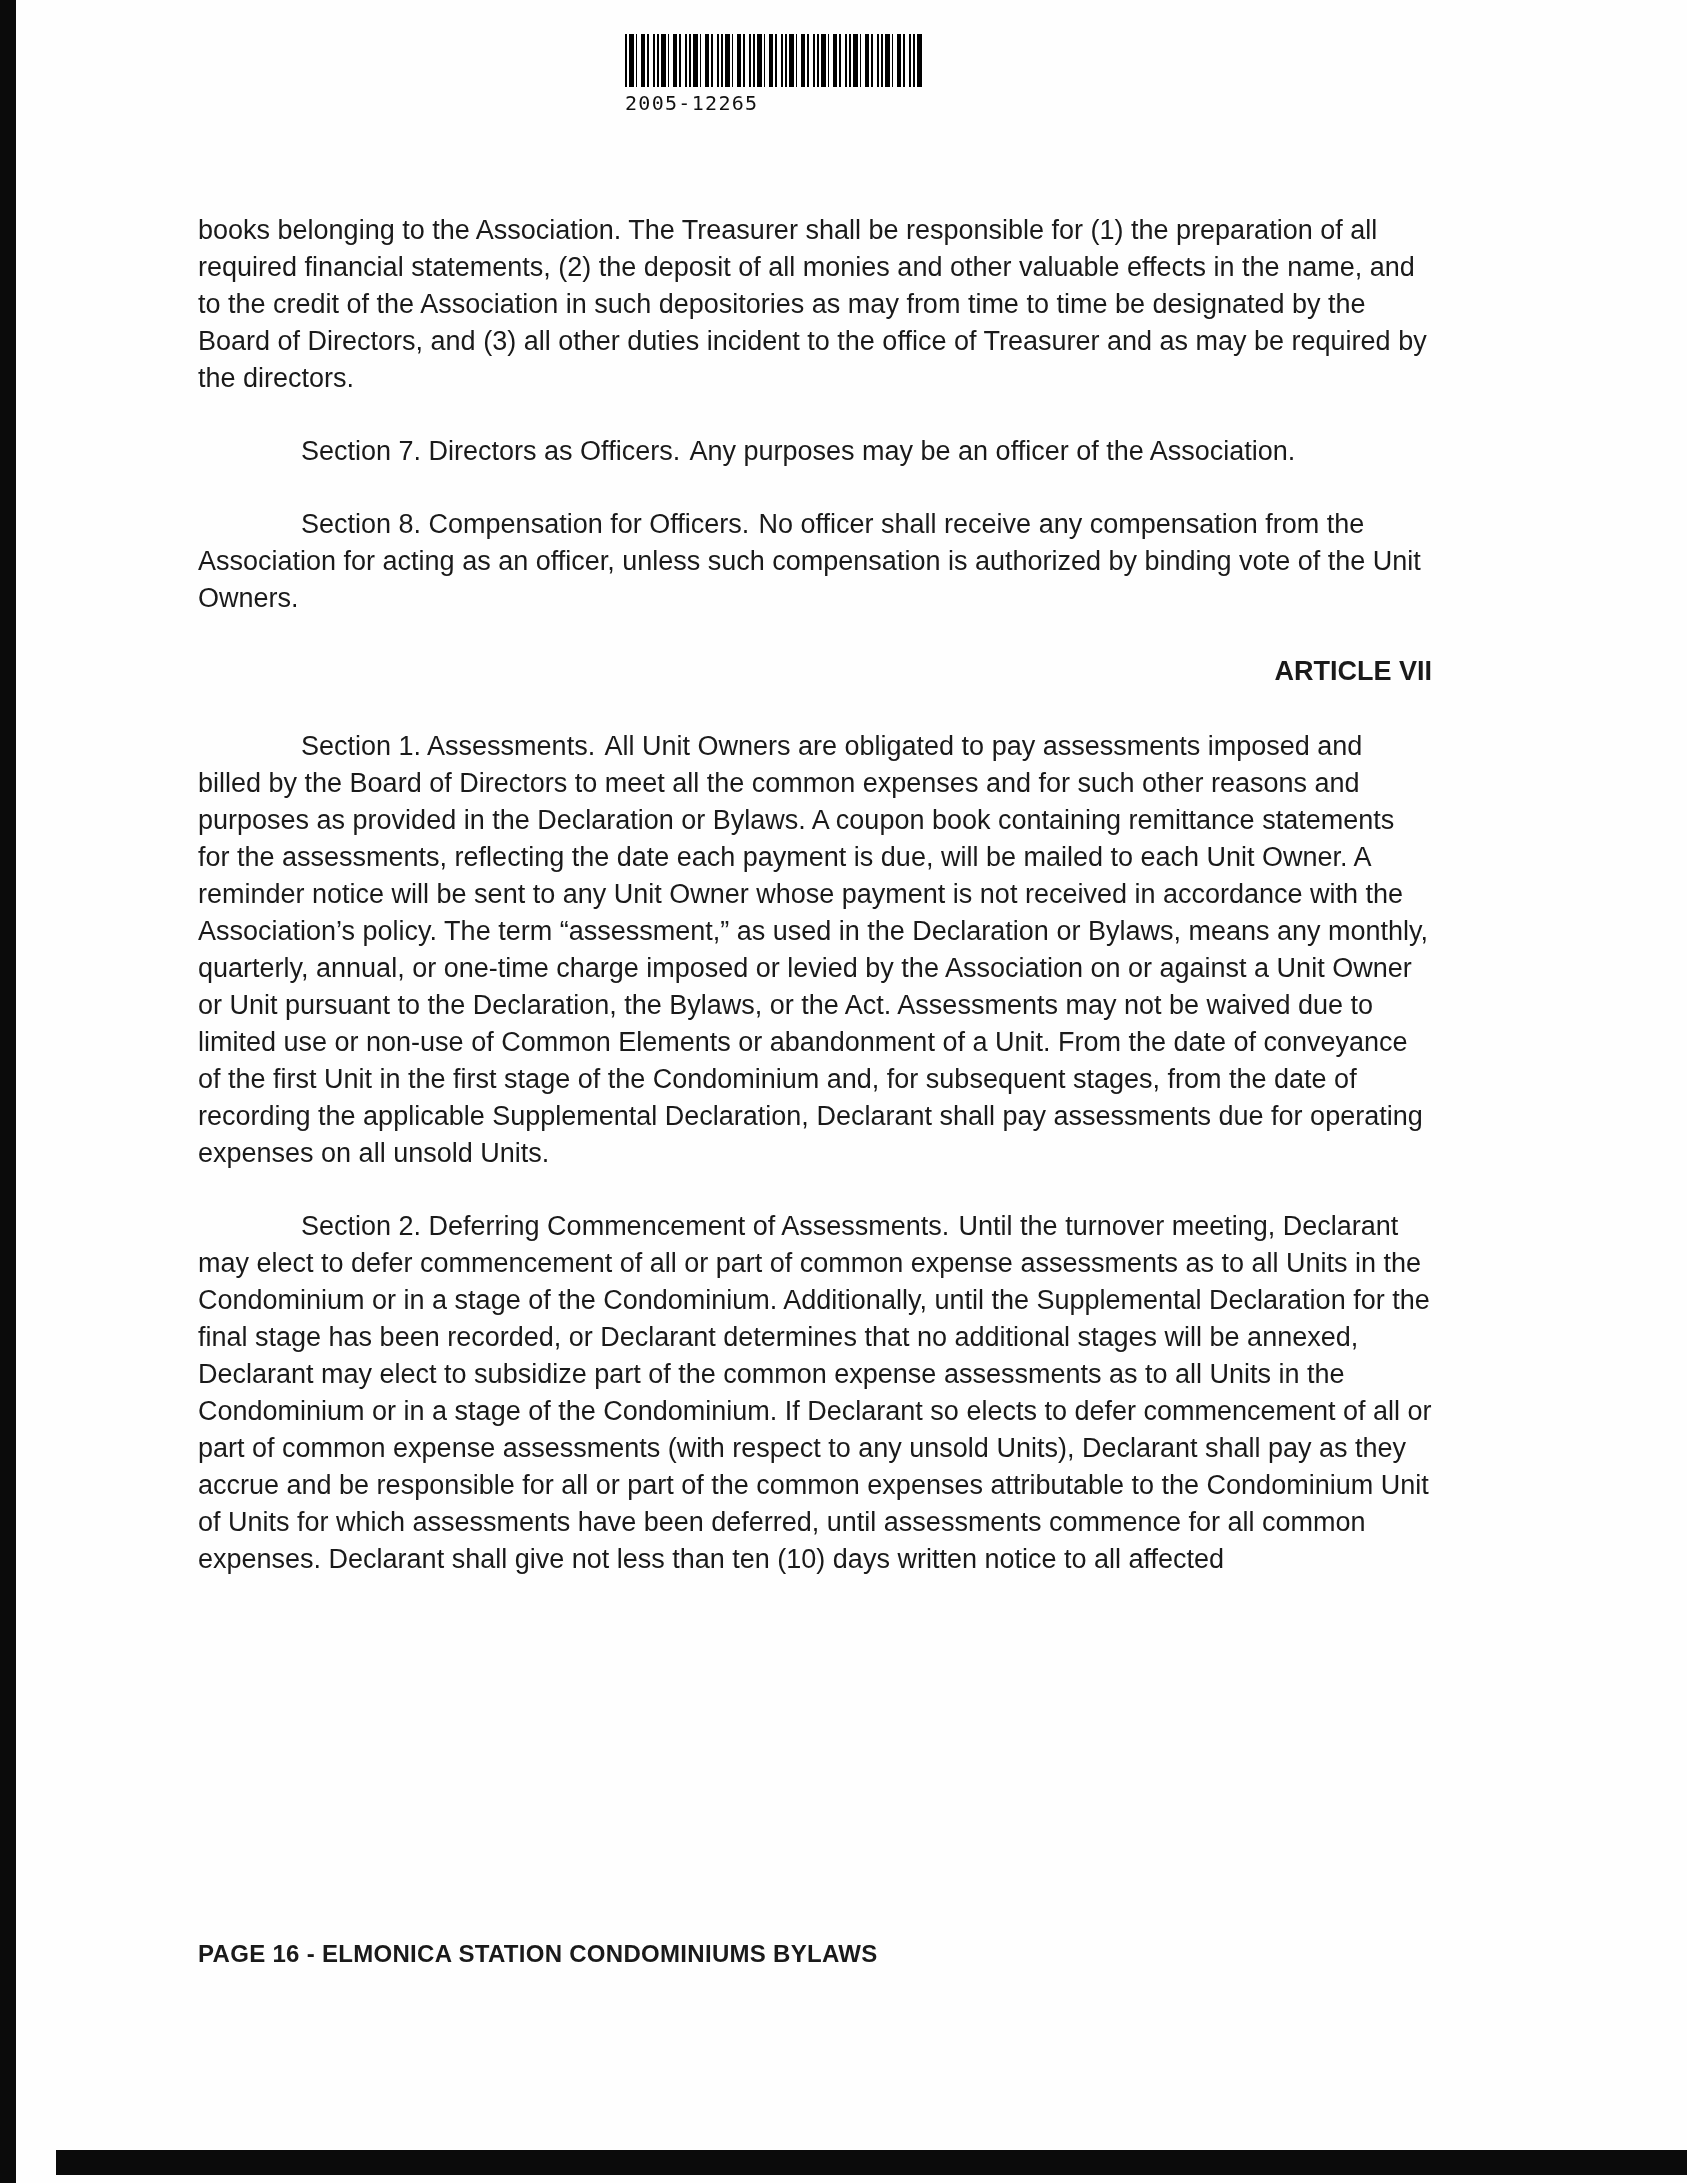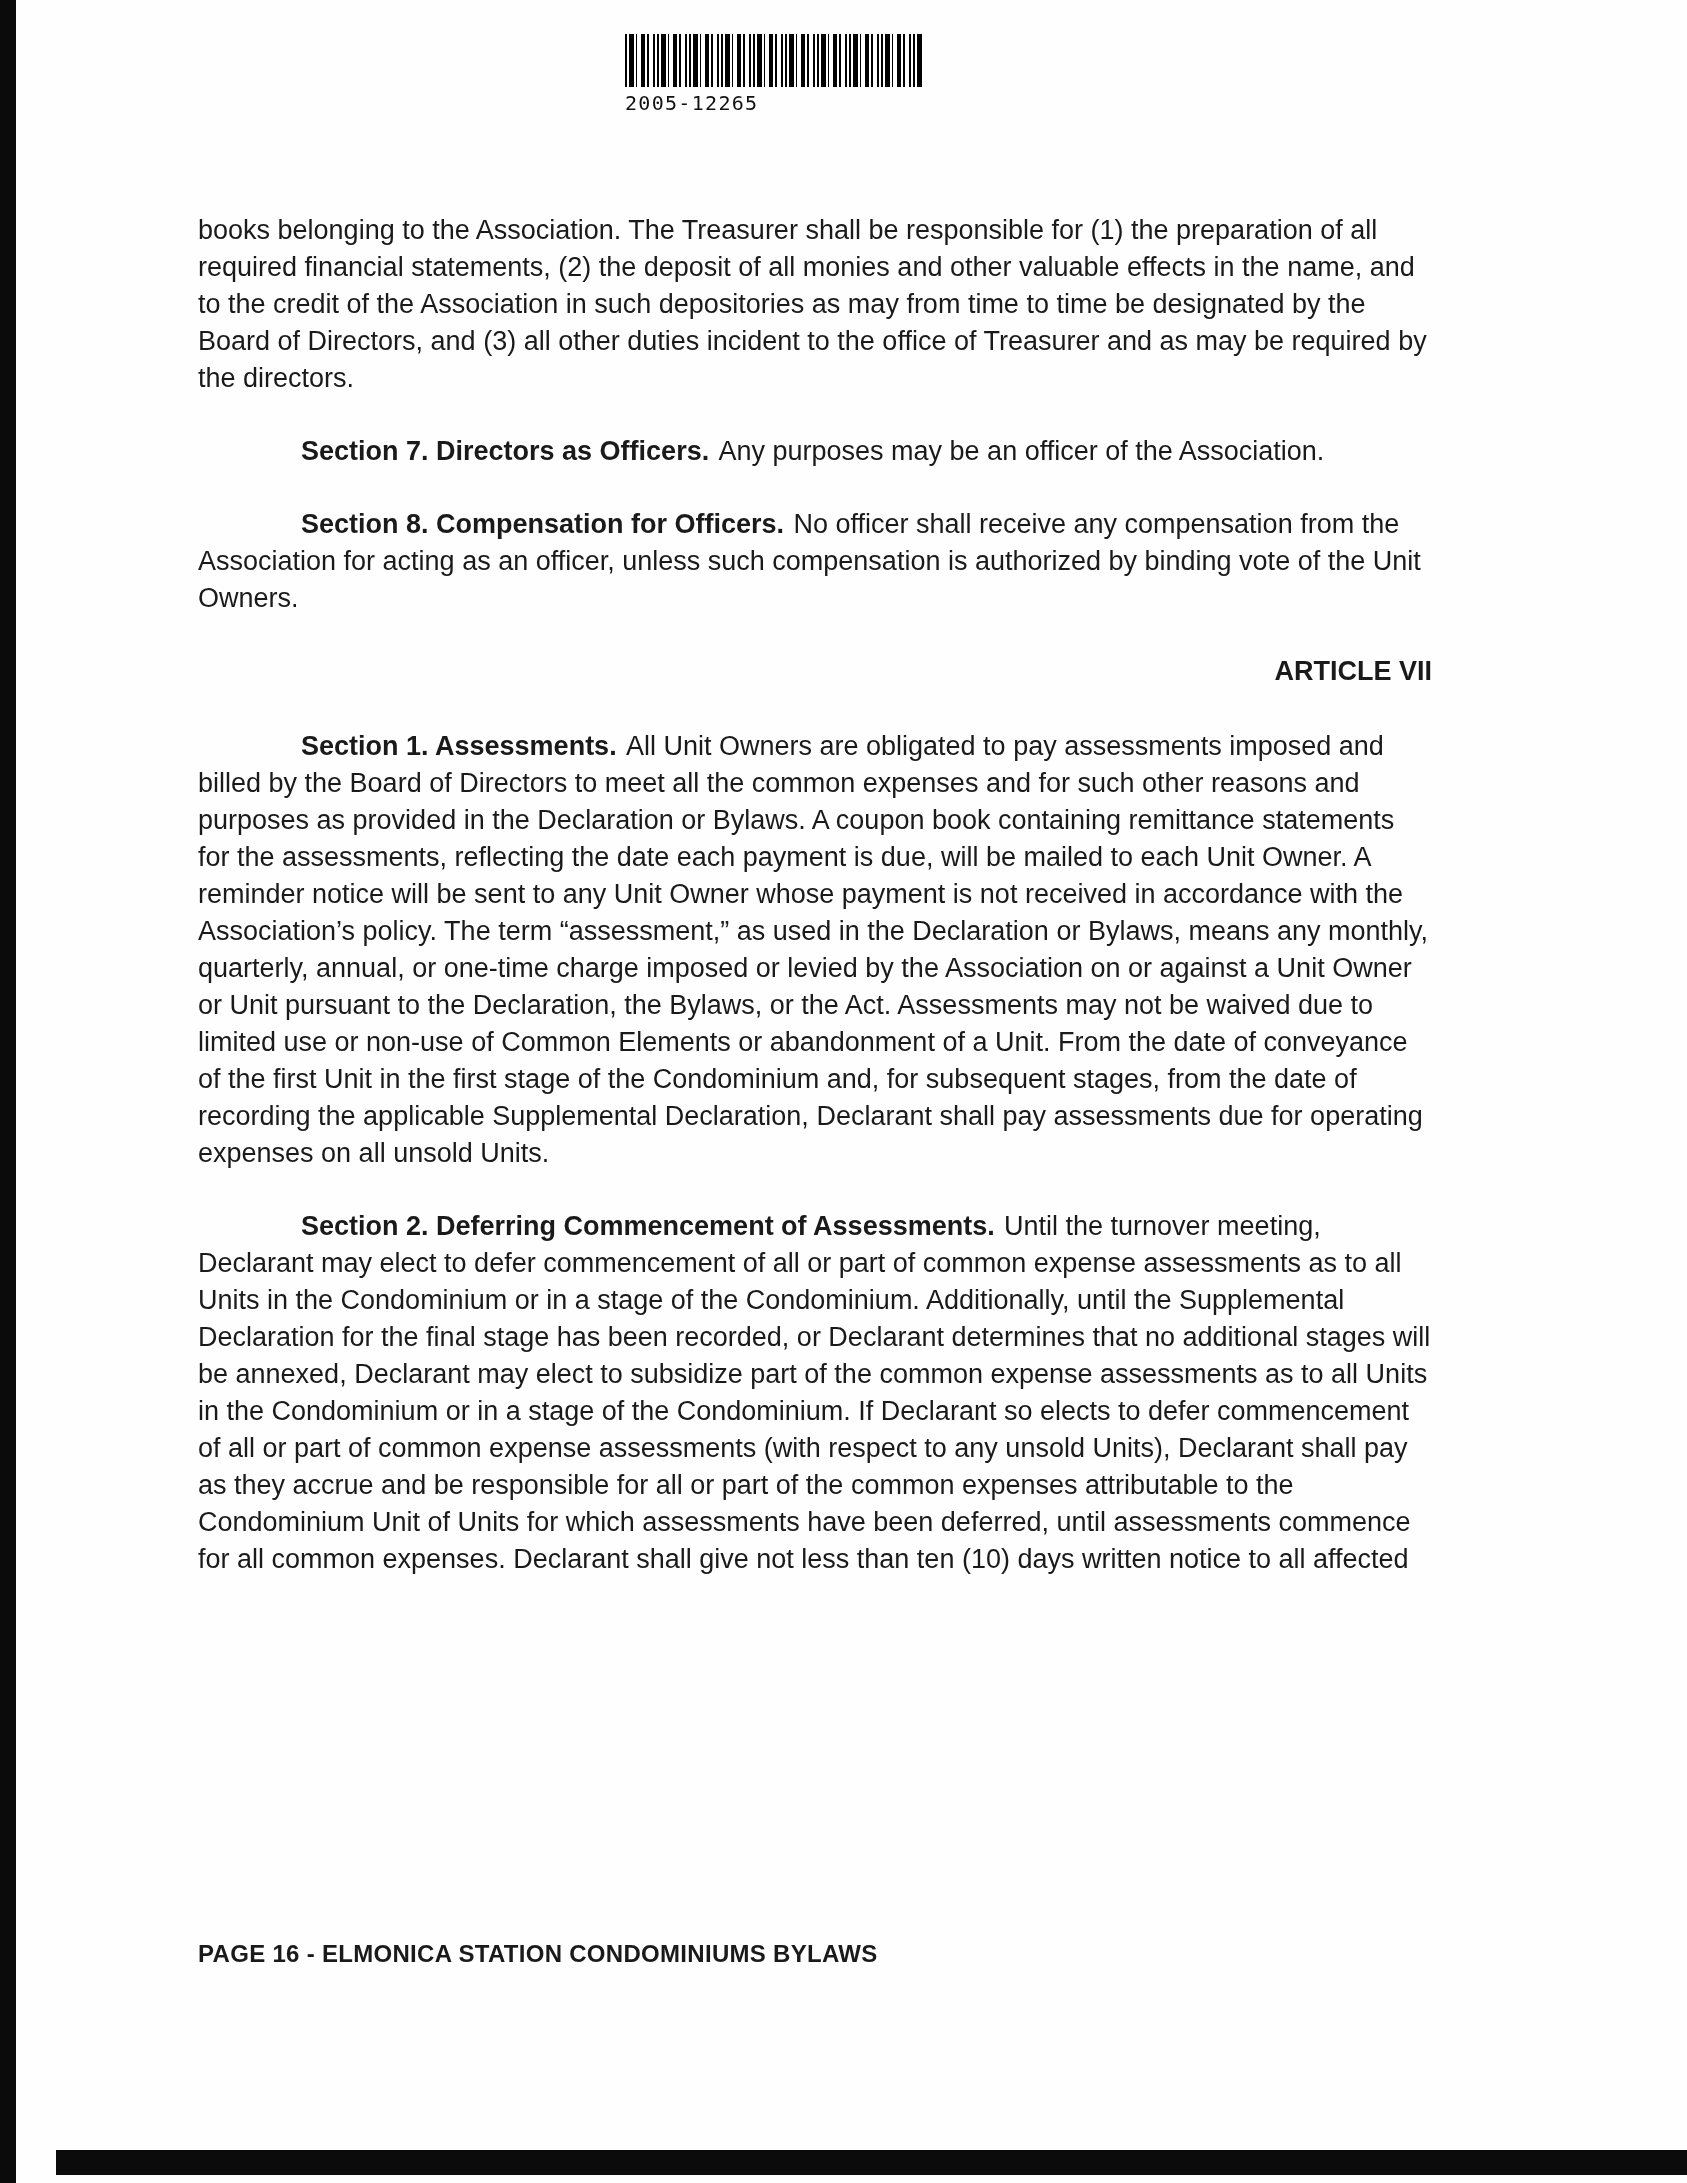--- a/index.html
+++ b/index.html
@@ -64,21 +64,21 @@
     line-height: 37px;
     text-align: left;
   }
   .para {
     margin: 0 0 36px 0;
   }
   .para.indent {
     text-indent: 103px;
   }
   .section-lead {
-    font-weight: bold;
+    font-weight: normal;
     margin-right: 9.3px;
   }
   .center-heading {
     margin: 0 0 38px 0;
     font-size: 27px;
     line-height: 37px;
     font-weight: bold;
     text-align: right;
   }
   .footer {

